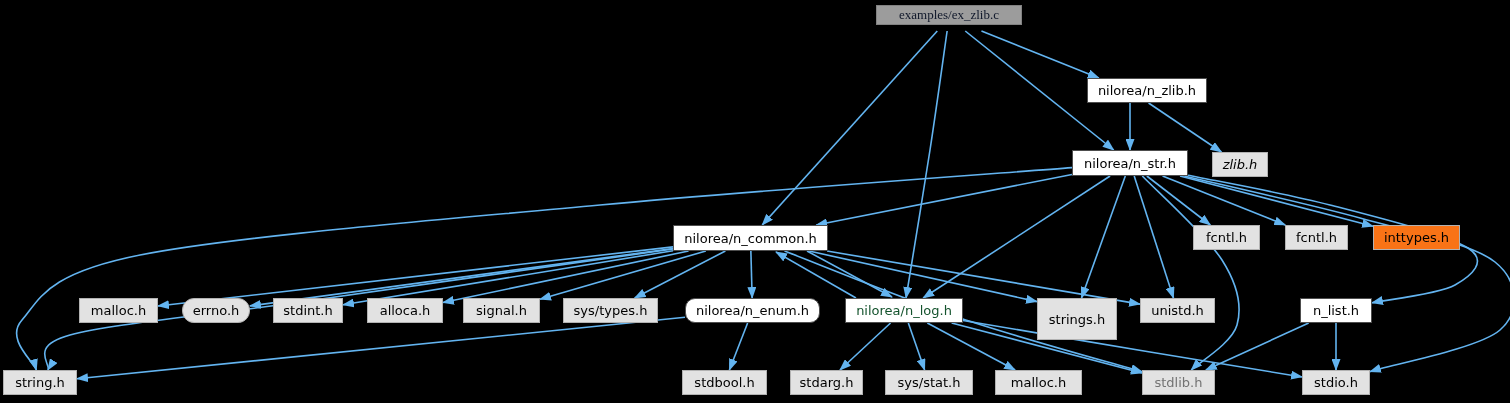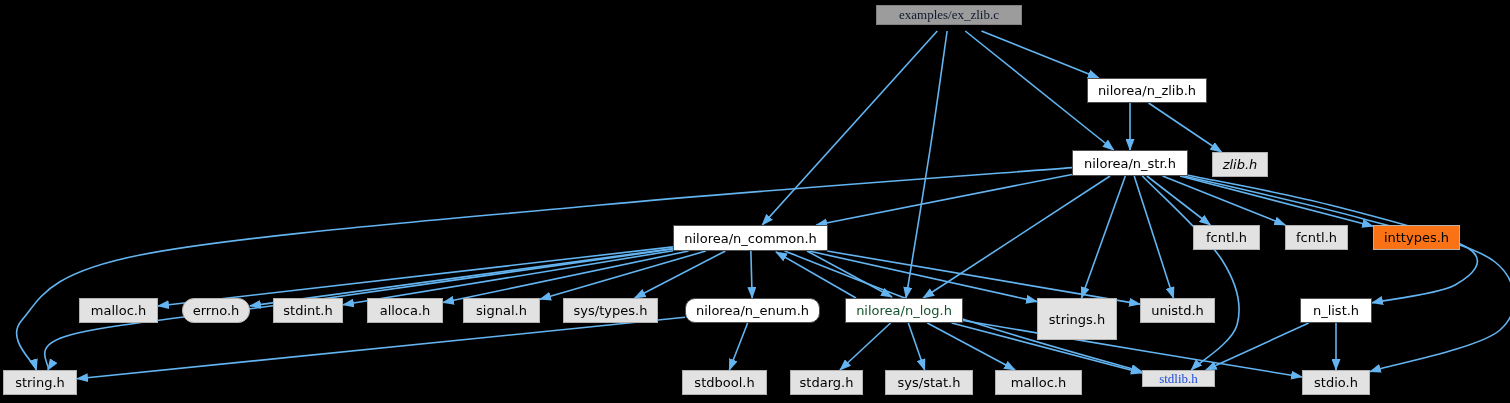--- a/index.html
+++ b/index.html
@@ -78,15 +78,15 @@
     <div class="node internal" style="left: 685px; top: 298px; width: 135px; height: 25px; background: rgb(255, 255, 255); border-color: rgb(77, 77, 77); color: rgb(0, 0, 0); border-radius: 10px;">nilorea/n_enum.h</div>
     <div class="node internal" style="left: 845px; top: 298px; width: 118px; height: 25px; background: rgb(255, 255, 255); border-color: rgb(77, 77, 77); color: #14532d;">nilorea/n_log.h</div>
     <div class="node external" style="left: 1037px; top: 298px; width: 80px; height: 42px; background: rgb(226, 226, 226); border-color: rgb(178, 178, 178); color: rgb(0, 0, 0);">strings.h</div>
     <div class="node external" style="left: 1140px; top: 298px; width: 75px; height: 25px; background: rgb(226, 226, 226); border-color: rgb(178, 178, 178); color: rgb(0, 0, 0);">unistd.h</div>
     <div class="node internal" style="left: 1300px; top: 298px; width: 72px; height: 25px; background: rgb(255, 255, 255); border-color: rgb(77, 77, 77); color: rgb(0, 0, 0);">n_list.h</div>
     <div class="node external" style="left: 3px; top: 370px; width: 74px; height: 25px; background: rgb(226, 226, 226); border-color: rgb(178, 178, 178); color: rgb(0, 0, 0);">string.h</div>
     <div class="node external" style="left: 682px; top: 370px; width: 85px; height: 25px; background: rgb(226, 226, 226); border-color: rgb(178, 178, 178); color: rgb(0, 0, 0);">stdbool.h</div>
     <div class="node external" style="left: 790px; top: 370px; width: 73px; height: 25px; background: rgb(226, 226, 226); border-color: rgb(178, 178, 178); color: rgb(0, 0, 0);">stdarg.h</div>
     <div class="node external" style="left: 885px; top: 370px; width: 88px; height: 25px; background: rgb(226, 226, 226); border-color: rgb(178, 178, 178); color: rgb(0, 0, 0);">sys/stat.h</div>
     <div class="node external" style="left: 995px; top: 370px; width: 87px; height: 25px; background: rgb(226, 226, 226); border-color: rgb(178, 178, 178); color: rgb(0, 0, 0);">malloc.h</div>
-    <div class="node external" style="left: 1142px; top: 370px; width: 73px; height: 17px; background: rgb(226, 226, 226); border-color: rgb(178, 178, 178); color: #1d4ed8; font-family: Liberation Serif, serif;">stdlib.h</div>
+    <div class="node external" style="left: 1142px; top: 370px; width: 73px; height: 25px; background: rgb(226, 226, 226); border-color: rgb(178, 178, 178); color: #737373;">stdlib.h</div>
     <div class="node external" style="left: 1302px; top: 370px; width: 68px; height: 25px; background: rgb(226, 226, 226); border-color: rgb(178, 178, 178); color: rgb(0, 0, 0);">stdio.h</div>
   </div>
 
 </body></html>

